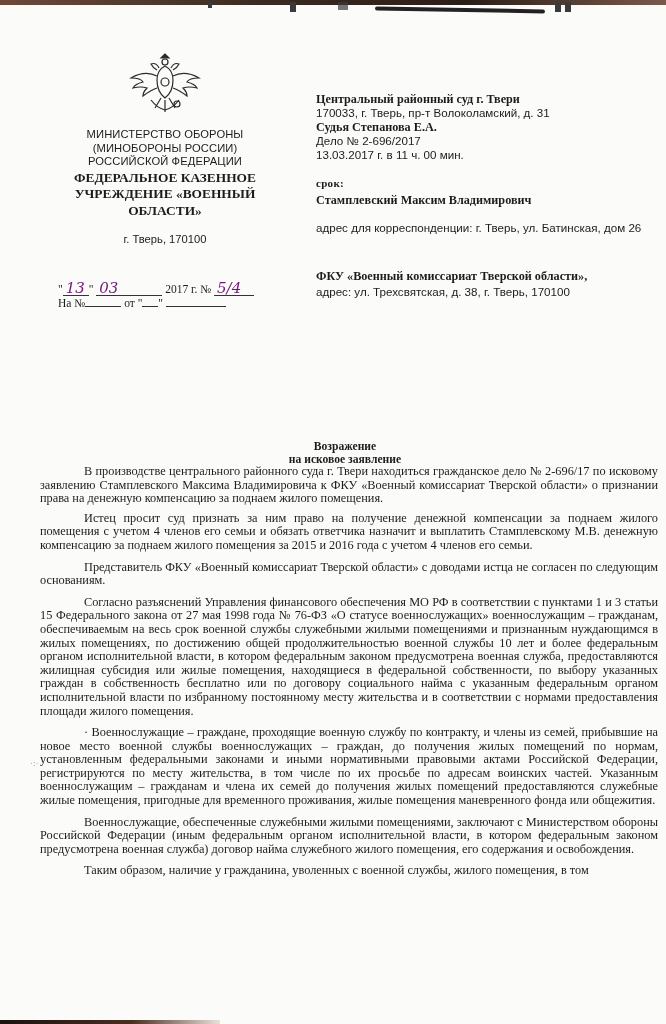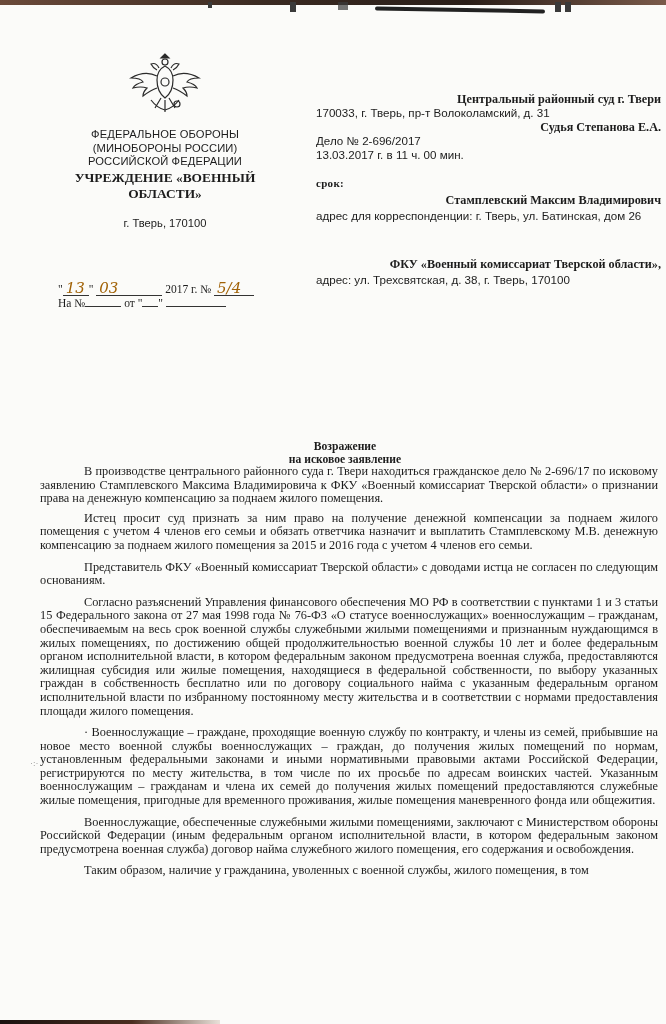--- a/index.html
+++ b/index.html
@@ -48,34 +48,34 @@
       font-family: "Liberation Sans", sans-serif; font-size: 11.2px;
       margin-top: 14px;
     }
     .outgoing {
       position: absolute; left: 58px; top: 262px; width: 230px;
       font-size: 11.5px; line-height: 13px;
     }
     .outgoing .row { white-space: nowrap; }
     .hand {
       font-family: "DejaVu Serif", serif; font-style: italic;
-      font-size: 15px; color: #a16207; display: inline-block;
+      font-size: 15px; color: #701a75; display: inline-block;
       border-bottom: 1px solid #333; padding: 0 3px; line-height: 13px;
     }
     .hand.date-day { width: 20px; }
     .hand.date-month { width: 60px; margin-top: 20px; }
     .hand.reg { width: 34px; }
     .blank { display: inline-block; border-bottom: 1px solid #333; height: 10px; vertical-align: baseline; }
 
     
     .addressee {
       position: absolute; left: 316px; top: 92px; width: 345px;
       font-size: 12.2px; line-height: 14px;
     }
-    .addressee .bold { font-weight: bold; text-align: right; }
+    .addressee .bold { font-weight: bold; }
     .addressee .sans { font-family: "Liberation Sans", sans-serif; font-size: 11.6px; }
     .party-label { font-weight: bold; font-size: 11px; letter-spacing: 0.3px; }
     .gap { height: 14px; }
 
     
     .doc-title {
       position: absolute; left: 32px; top: 440px; width: 626px;
       text-align: center; font-weight: bold; font-size: 11.6px; line-height: 13px;
     }
     .doc-body {
@@ -110,25 +110,26 @@
       <path d="M36 16 q-8 4 -8 14 q0 12 8 18 q8 -6 8 -18 q0 -10 -8 -14 z"></path>
       <path d="M28 26 q-12 -6 -26 2 q10 0 12 4 q-8 2 -10 6 q8 -2 14 0 q-4 4 -4 8 q8 -6 14 -8"></path>
       <path d="M44 26 q12 -6 26 2 q-10 0 -12 4 q8 2 10 6 q-8 -2 -14 0 q4 4 4 8 q-8 -6 -14 -8"></path>
       <circle cx="36" cy="32" r="4"></circle>
       <path d="M32 48 l-6 10 M40 48 l6 10 M36 50 v12"></path>
       <path d="M22 50 q6 8 14 10 q8 -2 14 -10"></path>
       <circle cx="48" cy="54" r="3"></circle>
     </g>
   </svg>
   <div class="ministry">
-    <div>ФЕДЕРАЛЬНОЕ ОБОРОНЫ</div>
+    <div>МИНИСТЕРСТВО ОБОРОНЫ</div>
     <div>(МИНОБОРОНЫ РОССИИ)</div>
     <div>РОССИЙСКОЙ ФЕДЕРАЦИИ</div>
   </div>
   <div class="institution">
+    <div>ФЕДЕРАЛЬНОЕ КАЗЕННОЕ</div>
     <div>УЧРЕЖДЕНИЕ «ВОЕННЫЙ</div>
     <div>ОБЛАСТИ»</div>
   </div>
   <div class="city">г. Тверь, 170100</div>
 </div>
 
 <div class="outgoing">
   <div class="row">
     <span>"</span><span class="hand date-day">13</span><span>" </span><span class="hand date-month">03</span>
     <span>2017 г. №</span>
@@ -143,21 +144,21 @@
 
 <div class="addressee">
   <div class="bold">Центральный районный суд г. Твери</div>
   <div class="sans">170033, г. Тверь, пр-т  Волоколамский, д. 31</div>
   <div class="bold">Судья  Степанова Е.А.</div>
   <div class="sans">Дело № 2-696/2017</div>
   <div class="sans">13.03.2017 г. в 11 ч. 00 мин.</div>
   <div class="gap"></div>
   <div class="party-label">срок:</div>
   <div class="bold" style="margin-top:3px">Стамплевский Максим Владимирович</div>
-  <div class="sans" style="margin-top:2px">адрес для корреспонденции: г. Тверь, ул. Батинская, дом 26</div>
+  <div class="sans" style="margin-top:14px">адрес для корреспонденции: г. Тверь, ул. Батинская, дом 26</div>
   <div class="gap"></div>
   <div class="bold" style="margin-top:20px">ФКУ «Военный комиссариат Тверской области»,</div>
   <div class="sans" style="margin-top:2px">адрес: ул. Трехсвятская, д. 38, г. Тверь, 170100</div>
 </div>
 
 <div class="doc-title">
   <div>Возражение</div>
   <div>на исковое заявление</div>
 </div>
 

